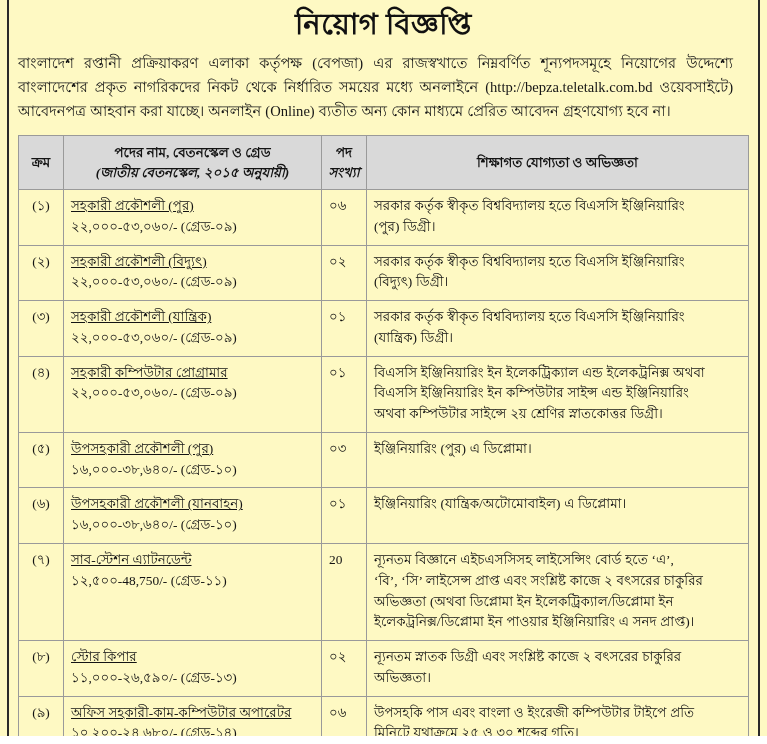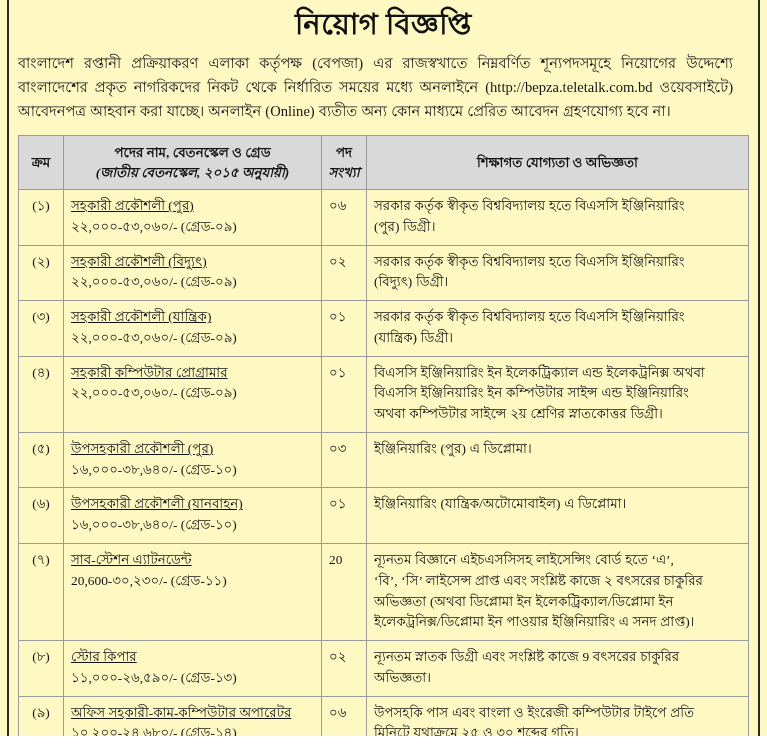--- a/index.html
+++ b/index.html
@@ -206,39 +206,39 @@
             </td>
             <td class="qty">০১</td>
             <td class="qual">
               <span class="ln">ইঞ্জিনিয়ারিং (যান্ত্রিক/অটোমোবাইল) এ ডিপ্লোমা।</span>
             </td>
           </tr>
           <tr>
             <td class="sl">(৭)</td>
             <td class="post">
               <span class="post-name">সাব-স্টেশন এ্যাটনডেন্ট</span>
-              <span class="post-scale">20,600-৩০,২৩০/- (গ্রেড-১১)</span>
+              <span class="post-scale">১২,৫০০-48,750/- (গ্রেড-১১)</span>
             </td>
             <td class="qty">20</td>
             <td class="qual">
               <span class="ln">ন্যূনতম বিজ্ঞানে এইচএসসিসহ লাইসেন্সিং বোর্ড হতে ‘এ’,</span>
               <span class="ln">‘বি’, ‘সি’ লাইসেন্স প্রাপ্ত এবং সংশ্লিষ্ট কাজে ২ বৎসরের চাকুরির</span>
               <span class="ln">অভিজ্ঞতা (অথবা ডিপ্লোমা ইন ইলেকট্রিক্যাল/ডিপ্লোমা ইন</span>
               <span class="ln">ইলেকট্রনিক্স/ডিপ্লোমা ইন পাওয়ার ইঞ্জিনিয়ারিং এ সনদ প্রাপ্ত)।</span>
             </td>
           </tr>
           <tr>
             <td class="sl">(৮)</td>
             <td class="post">
               <span class="post-name">স্টোর কিপার</span>
               <span class="post-scale">১১,০০০-২৬,৫৯০/- (গ্রেড-১৩)</span>
             </td>
             <td class="qty">০২</td>
             <td class="qual">
-              <span class="ln">ন্যূনতম স্নাতক ডিগ্রী এবং সংশ্লিষ্ট কাজে 9 বৎসরের চাকুরির</span>
+              <span class="ln">ন্যূনতম স্নাতক ডিগ্রী এবং সংশ্লিষ্ট কাজে ২ বৎসরের চাকুরির</span>
               <span class="ln">অভিজ্ঞতা।</span>
             </td>
           </tr>
           <tr>
             <td class="sl">(৯)</td>
             <td class="post">
               <span class="post-name">অফিস সহকারী-কাম-কম্পিউটার অপারেটর</span>
               <span class="post-scale">১০,২০০-২৪,৬৮০/- (গ্রেড-১৪)</span>
             </td>
             <td class="qty">০৬</td>

